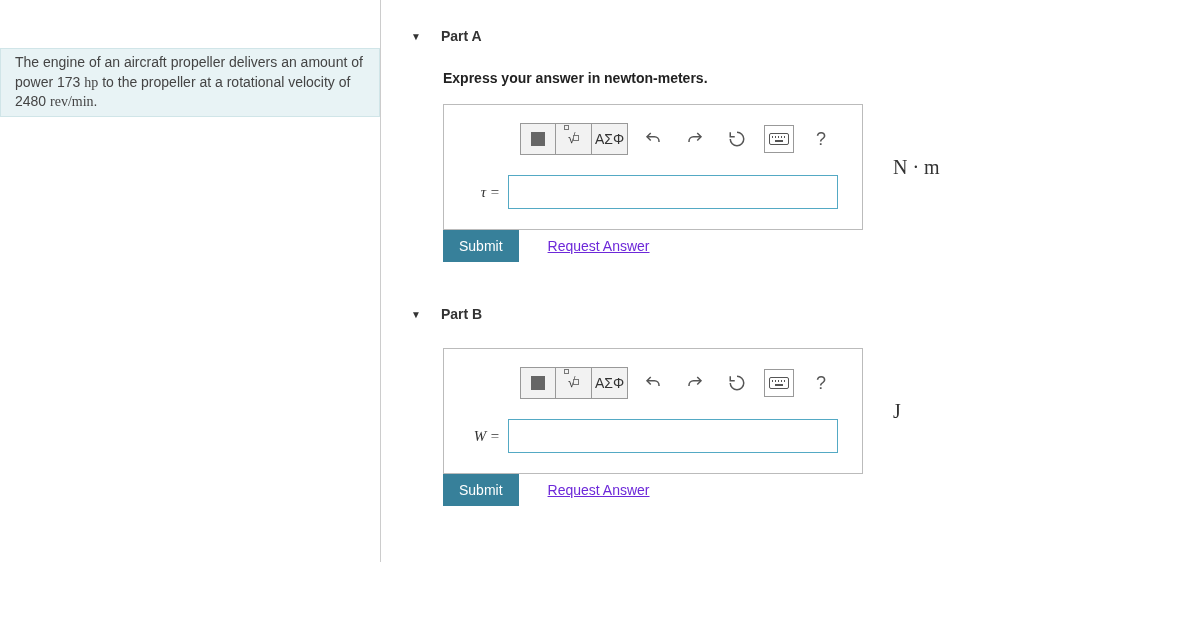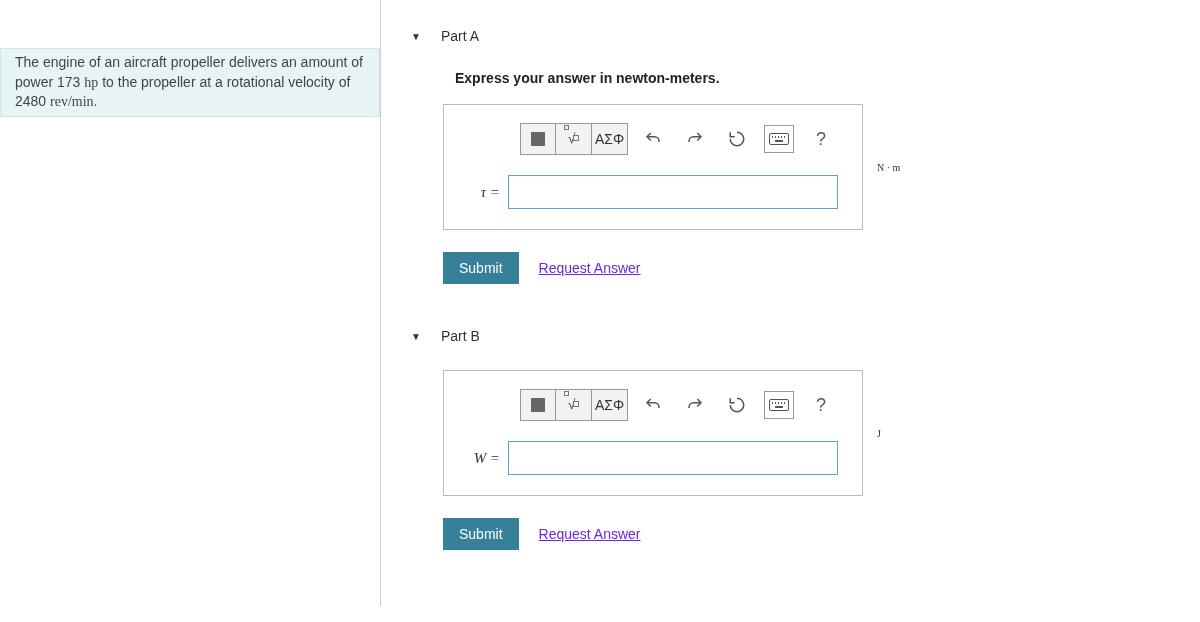--- a/index.html
+++ b/index.html
@@ -3,38 +3,38 @@
 <meta charset="utf-8">
 <style>
 * { box-sizing: border-box; margin: 0; padding: 0; }
 body { font-family: Arial, Helvetica, sans-serif; font-size: 14px; color: #333; background: #fff; display: flex; }
 .left-col { width: 380px; padding: 0; }
 .right-col { flex: 1; border-left: 1px solid #ccc; padding: 20px 30px; }
 .problem-box { background: #e8f3f5; border: 1px solid #d0e5e8; padding: 4px 14px; margin-top: 48px; color: #444; line-height: 1.4; }
 .serif { font-family: "Times New Roman", serif; }
 .part-header { display: flex; align-items: center; padding: 8px 0; margin-bottom: 18px; }
 .part-header .caret { font-size: 10px; margin-right: 20px; cursor: pointer; }
-.part-header .title { font-weight: normal; }
+.part-header .title { font-weight: bold; }
 .part-body { padding-left: 32px; }
 .question-text { margin-bottom: 8px; color: #222; }
-.instruction { font-weight: bold; margin-bottom: 18px; color: #222; margin-left: 12px; }
+.instruction { font-weight: bold; margin-bottom: 18px; color: #222; }
 .answer-box { border: 1px solid #bbb; padding: 18px 24px 20px 24px; width: 420px; display: inline-block; vertical-align: middle; position: relative; }
 .toolbar { display: flex; align-items: center; gap: 8px; margin-bottom: 20px; margin-left: 52px; }
 .tb-btn-group { display: flex; }
 .tb-btn { border: 1px solid #999; background: #f2f2f2; width: 36px; height: 32px; display: flex; align-items: center; justify-content: center; font-size: 14px; cursor: pointer; }
 .tb-btn + .tb-btn { border-left: none; }
 .tb-shape { border: 1px solid #999; width: 32px; height: 28px; display: flex; align-items: center; justify-content: center; background: #fff; cursor: pointer; margin: 0 2px; }
 .tb-shape.plain { border: none; }
 .tb-rect-icon { width: 14px; height: 14px; background: #666; display: inline-block; }
 .input-row { display: flex; align-items: center; }
 .var-label { font-style: italic; font-family: "Times New Roman", serif; font-size: 15px; width: 40px; text-align: right; padding-right: 8px; }
 .answer-input { flex: 1; height: 34px; border: 1px solid #54a9c4; padding: 4px 8px; font-size: 14px; outline: none; }
-.unit-label { display: inline-block; margin-left: 14px; font-family: "Times New Roman", serif; font-size: 10px; vertical-align: middle; }
+.unit-label { display: inline-block; margin-left: 30px; font-family: "Times New Roman", serif; font-size: 20px; vertical-align: middle; }
 .answer-wrapper { display: flex; align-items: center; }
-.actions { margin-top: 22px; display: flex; align-items: center; gap: 20px; }
+.actions { display: flex; align-items: center; gap: 29px; }
 .btn-submit { background: #37809a; color: #fff; border: none; padding: 8px 16px; font-size: 14px; cursor: pointer; }
 .link-req { color: #6d28d9; text-decoration: underline; cursor: pointer; font-size: 14px; }
 .part-section { margin-bottom: 36px; }
 .kbd-icon { width: 20px; height: 12px; border: 1px solid #555; border-radius: 2px; position: relative; }
 .kbd-icon::before { content: ""; position: absolute; top: 2px; left: 2px; right: 2px; height: 2px; background: repeating-linear-gradient(to right, #555 0, #555 1px, transparent 1px, transparent 3px); }
 .kbd-icon::after { content: ""; position: absolute; bottom: 2px; left: 5px; right: 5px; height: 2px; background: #555; }
 svg.icon { width: 18px; height: 18px; }
 .math-btn { font-family:"Times New Roman",serif; font-size: 14px; position: relative; }
 </style>
 </head>

